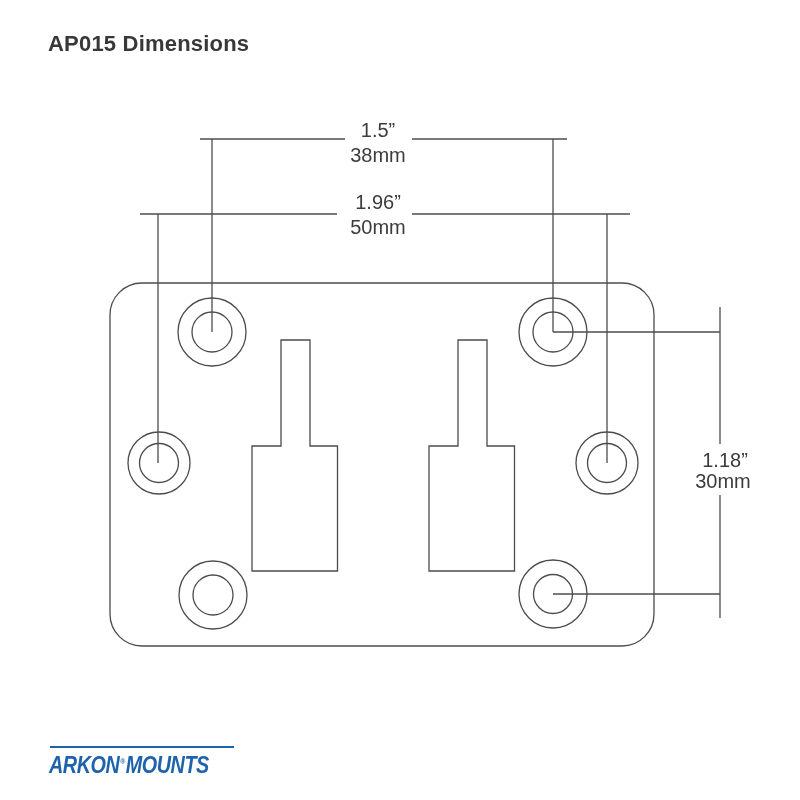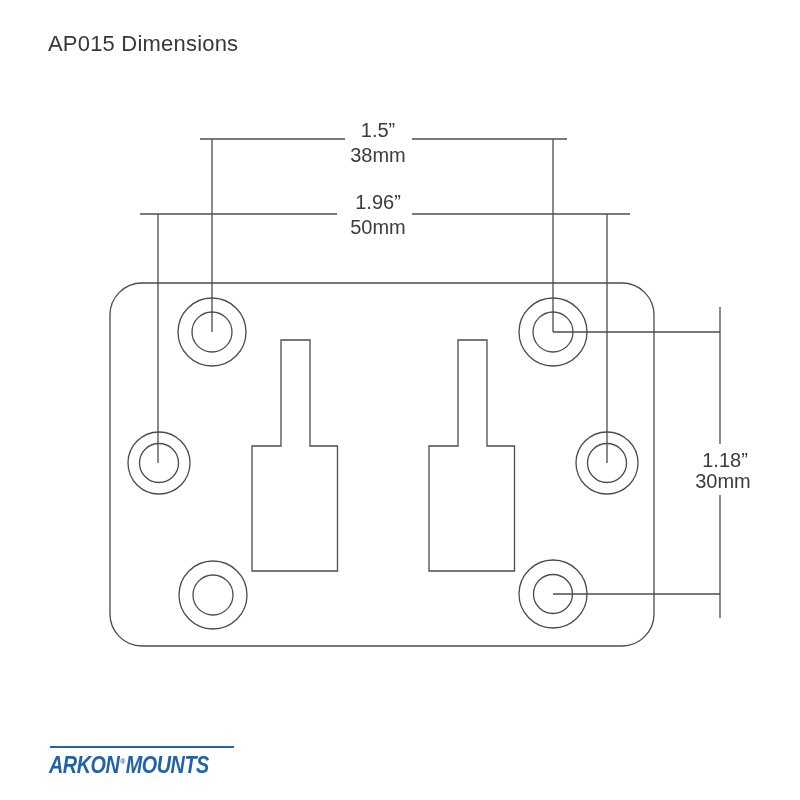--- a/index.html
+++ b/index.html
@@ -9,21 +9,21 @@
     height: 800px;
     background: #ffffff;
     overflow: hidden;
     font-family: "Liberation Sans", sans-serif;
   }
   .page-title {
     position: absolute;
     left: 48px;
     top: 31px;
     font-size: 22px;
-    font-weight: 400;
+    font-weight: 700;
     color: #383838;
     letter-spacing: 0.2px;
   }
   .diagram-svg {
     position: absolute;
     left: 0;
     top: 0;
   }
   .diagram-svg .outline {
     fill: none;

